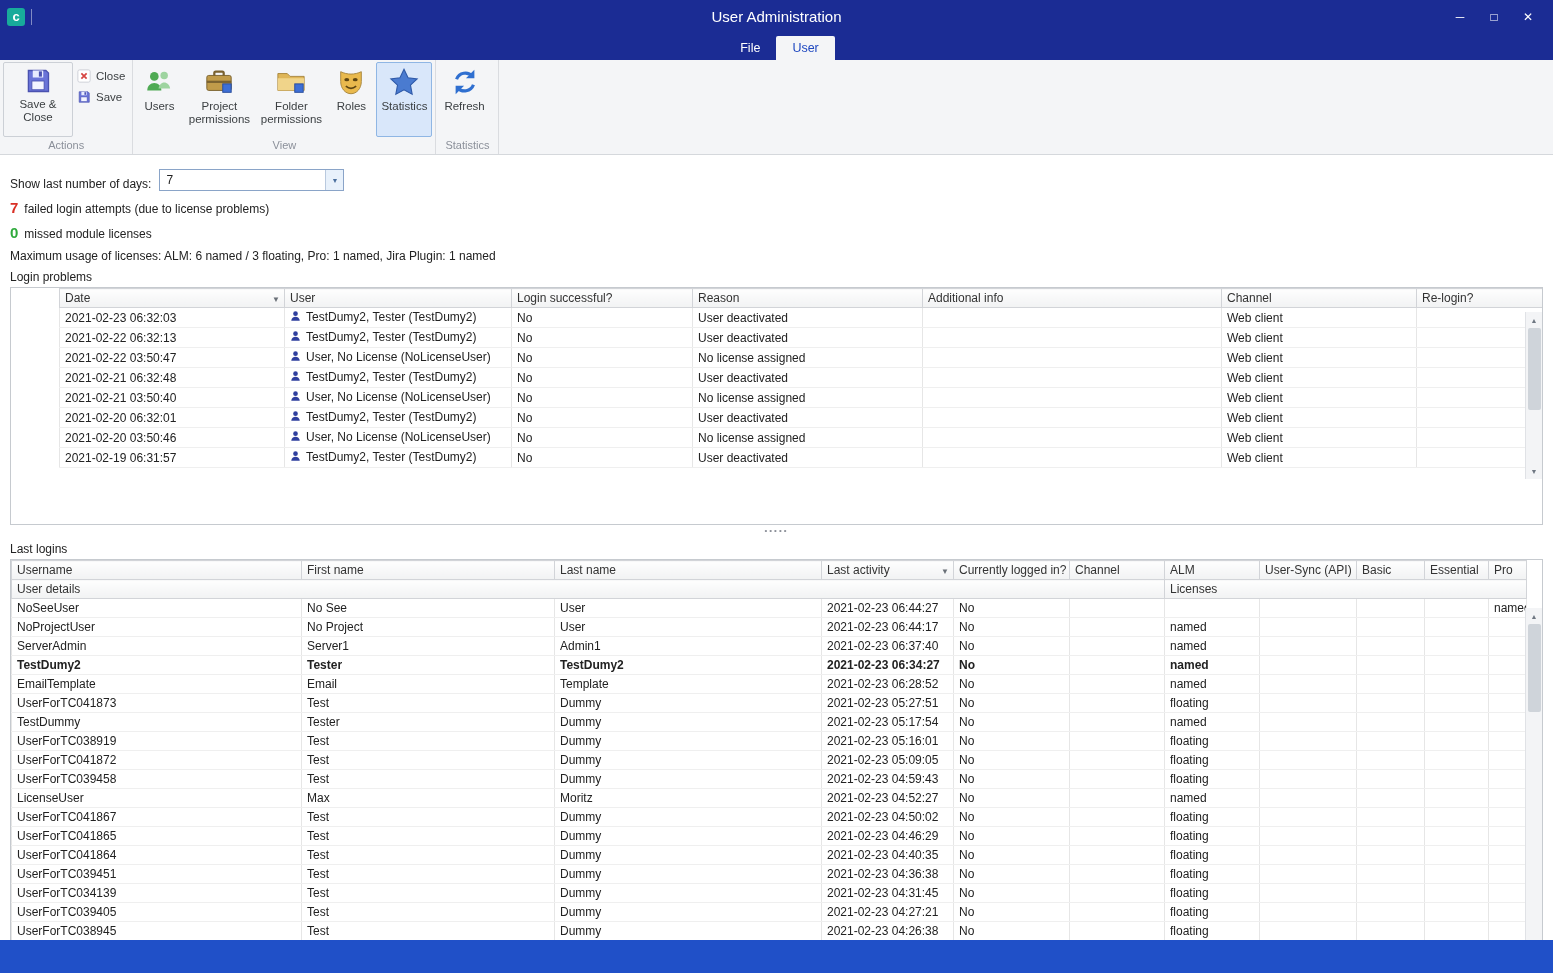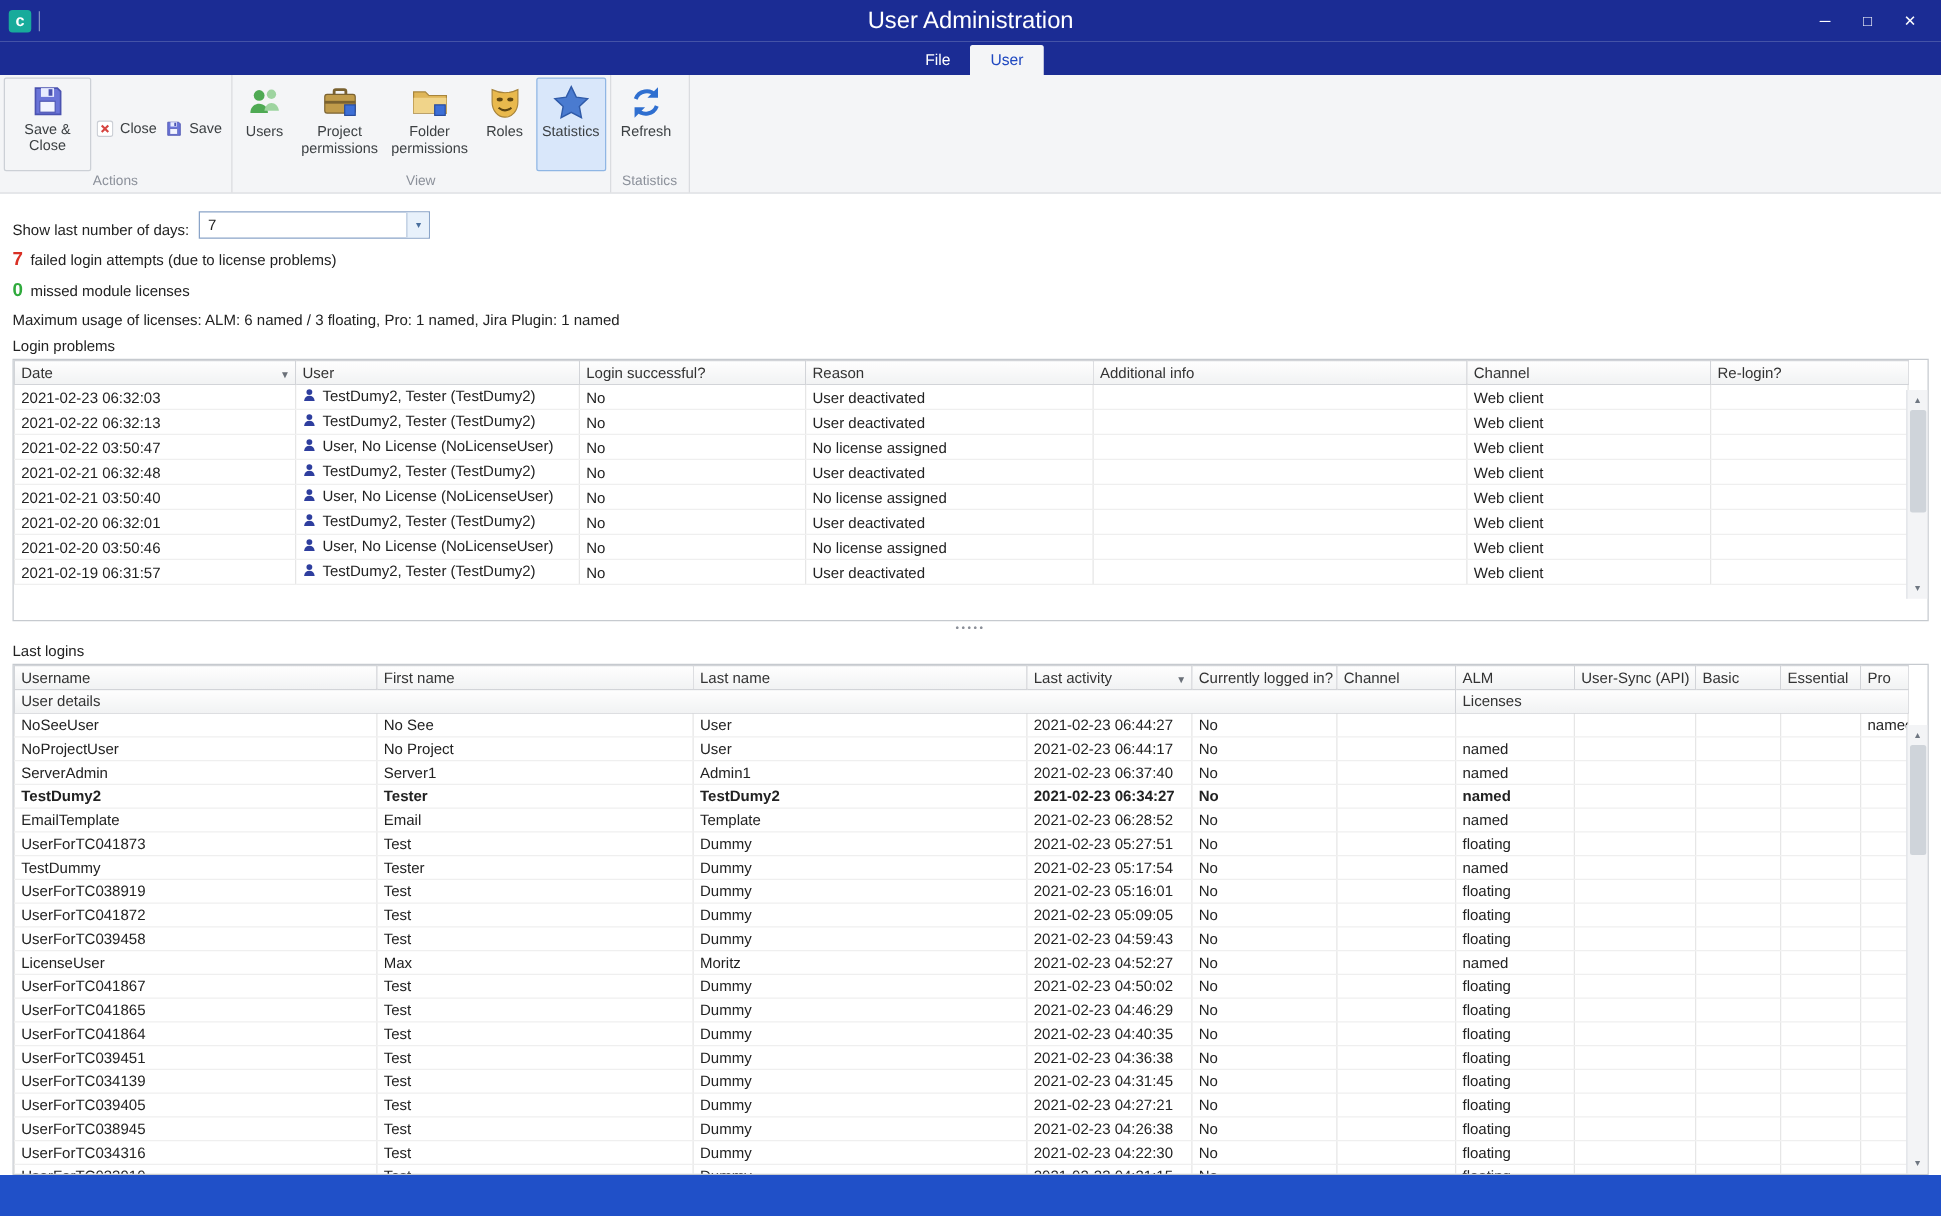--- a/index.html
+++ b/index.html
@@ -5,40 +5,40 @@
   * { margin:0; padding:0; box-sizing:border-box; }
   html,body { width:1553px; height:973px; overflow:hidden; background:#fff;
               font-family:"Liberation Sans", sans-serif; font-size:12px; color:#222; }
   .window { width:1553px; height:973px; display:flex; flex-direction:column; }
 
   
   .titlebar { height:33px; background:#1b2c94; display:flex; align-items:center; position:relative; flex:none; }
   .app-icon { width:18px; height:18px; margin-left:7px; background:#18ab9b; color:#fff; border-radius:3px;
               font-size:13px; font-weight:bold; display:flex; align-items:center; justify-content:center; }
   .icon-divider { width:1px; height:16px; background:rgba(255,255,255,.45); margin-left:6px; }
-  .win-title { position:absolute; left:0; right:0; text-align:center; color:#fff; font-size:19px; pointer-events:none; }
+  .win-title { position:absolute; left:0; right:0; text-align:center; color:#fff; font-size:15px; pointer-events:none; }
   .win-controls { margin-left:auto; display:flex; align-items:center; gap:4px; padding-right:10px; z-index:2; }
   .win-btn { width:30px; height:24px; color:#fff; display:flex; align-items:center; justify-content:center; font-size:12px; cursor:default; }
 
   
   .tabrow { height:27px; background:#1b2c94; display:flex; align-items:flex-end; padding-left:6px; flex:none;justify-content:center; }
   .tab { padding:5px 16px 5px; color:#fff; font-size:12.5px; }
   .tab.selected { background:#f4f5f7; color:#1f48c0; border-radius:2px 2px 0 0; }
 
   
   .ribbon { height:95px; background:#f4f5f7; border-bottom:1px solid #d5d8dc; display:flex; flex:none; }
   .rgroup { display:flex; flex-direction:column; border-right:1px solid #dadce0; padding:2px 3px 0; }
   .rgroup-content { display:flex; flex:1; align-items:stretch; gap:2px; }
   .rgroup-label { text-align:center; font-size:11px; color:#8b909a; padding:2px 6px 3px; }
   .big-btn { min-width:46px; max-width:70px; padding:4px 4px 2px; display:flex; flex-direction:column; align-items:center;
              gap:3px; font-size:11.5px; color:#3c4043; text-align:center; line-height:1.15; border:1px solid transparent; border-radius:2px; }
   .big-btn.outlined { border-color:#ccd0d6; }
   .big-btn.selected { background:#d9e7fa; border-color:#8fb6e4; }
   .big-btn .blabel { white-space:normal; }
-  .small-col { display:flex; flex-direction:row; gap:7px; padding:7px 4px 0 2px; }
+  .small-col { display:flex; flex-direction:column; gap:7px; padding:7px 4px 0 2px; }
   .small-btn { display:flex; align-items:center; gap:5px; font-size:11.5px; color:#3c4043; }
   .ricon { display:flex; align-items:center; justify-content:center; }
 
   
   .content { flex:1; background:#fff; padding:0 10px; overflow:hidden; }
   .filter-row { margin-top:12px; height:24px; display:flex; align-items:flex-end; gap:8px; }
   .combo { width:185px; height:22px; border:1px solid #8aa4c8; background:#fff; display:flex; align-items:center; }
   .combo-value { flex:1; padding:0 6px; }
   .combo-btn { width:18px; height:100%; border-left:1px solid #b9c9de; background:#e8f1fb; display:flex;
                align-items:center; justify-content:center; font-size:7px; color:#4a6f9e; }
@@ -239,21 +239,21 @@
       <b>ALM:</b>
       <span>6 named / 3 floating,</span>
       <b>Pro:</b>
       <span>1 named,</span>
       <b>Jira Plugin:</b>
       <span>1 named</span>
     </div>
 
     <div class="section-label">Login problems</div>
 
-    <div class="grid-wrap" style="height:210px;">
+    <div class="grid-wrap" style="height:238px;padding-left:48px;">
       <table>
         <colgroup>
           <col style="width:225px">
             <col style="width:227px">
             <col style="width:181px">
             <col style="width:230px">
           <col style="width:299px">
             <col style="width:195px">
             <col style="width:158px">
         </colgroup>

